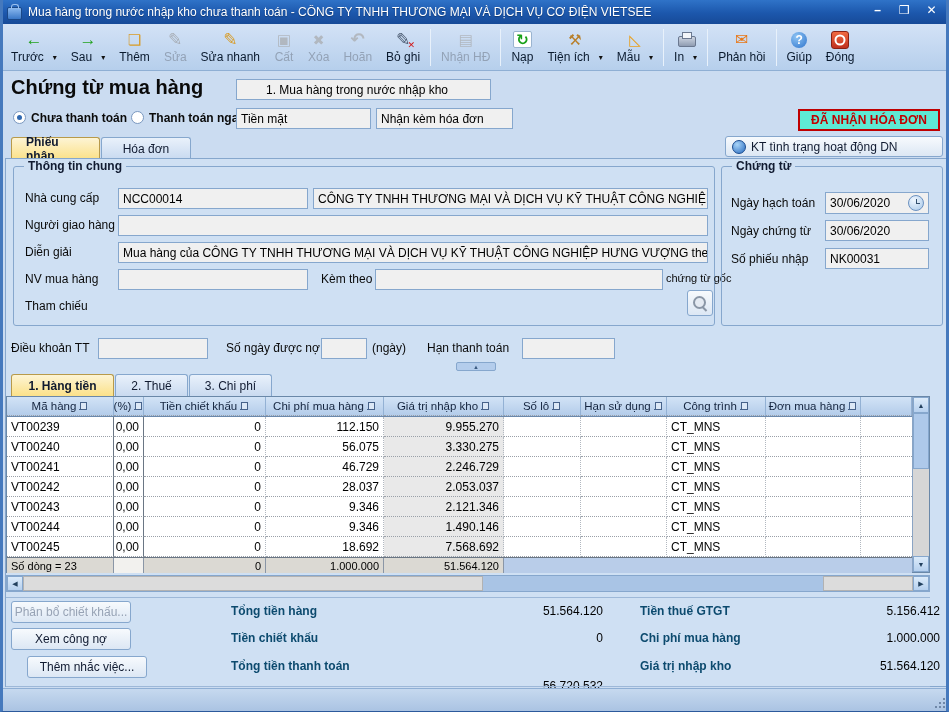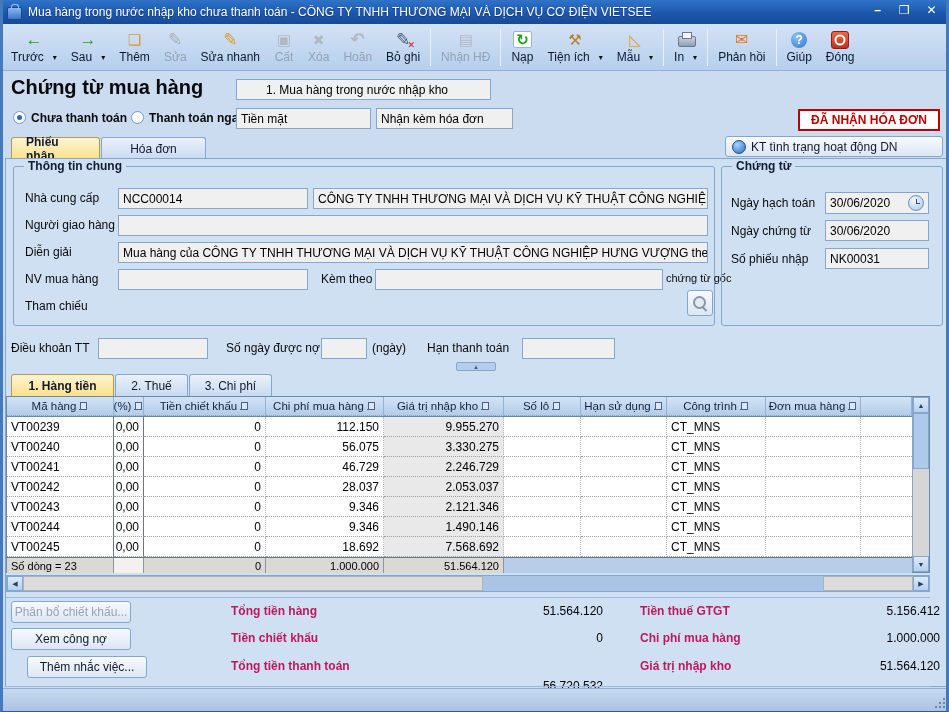--- a/index.html
+++ b/index.html
@@ -52,21 +52,21 @@
   .field{background:#f0f0f0;border:1px solid #86a7cd;height:21px;font-size:12px;color:#000;
          display:flex;align-items:center;padding:0 4px;white-space:nowrap;overflow:hidden;}
   .radio{width:13px;height:13px;border:1px solid #7a98c0;border-radius:50%;background:#fff;display:inline-block;position:relative;vertical-align:-2px;margin-right:5px;}
   .radio.checked::after{content:"";position:absolute;inset:3px;background:#2f68b0;border-radius:50%;}
   .groupbox{position:absolute;border:1px solid #86a7cd;border-radius:3px;}
   .legend{position:absolute;top:-8px;left:10px;background:#cfe0f3;padding:0 4px;font-size:12px;font-weight:bold;color:#101a30;}
   .tab{height:22px;display:flex;align-items:center;justify-content:center;font-size:12px;color:#101a30;
        background:linear-gradient(#e9f1fb,#c9daf0);border:1px solid #86a7cd;border-bottom:none;border-radius:3px 3px 0 0;padding:0 14px;}
   .tab.active{background:linear-gradient(#fdf4d4,#fbe189);font-weight:bold;border-color:#b89a4a;}
   .panel{position:absolute;left:2px;top:158px;width:945px;height:529px;background:#cfe0f3;border:1px solid #86a7cd;}
-  .badge{border:2px solid #c00000;color:#c00000;font-weight:bold;font-size:12px;display:flex;align-items:center;justify-content:center;background:#ffffff;}
+  .badge{border:2px solid #c00000;color:#c00000;font-weight:bold;font-size:12px;display:flex;align-items:center;justify-content:center;background:#5eead4;}
   .btn{background:linear-gradient(#f7fafd,#dce7f4);border:1px solid #86a7cd;border-radius:3px;font-size:12px;color:#101a30;display:flex;align-items:center;justify-content:center;}
   .btn.disabled{color:#97a3b5;}
   .clock-icon{width:16px;height:16px;border-radius:50%;background:radial-gradient(circle at 35% 30%,#f0f7ff,#a8c8e8);border:1px solid #6a90c0;position:relative;flex:none;margin-left:auto;}
   .clock-icon::before{content:"";position:absolute;left:7px;top:3px;width:1px;height:5px;background:#34506e;}
   .clock-icon::after{content:"";position:absolute;left:7px;top:7px;width:4px;height:1px;background:#34506e;}
   .mag{position:relative;width:18px;height:18px;display:inline-block;}
   .mag::before{content:"";position:absolute;left:2px;top:2px;width:9px;height:9px;border:2px solid #8a96a6;border-radius:50%;background:#e4eaf2;}
   .mag::after{content:"";position:absolute;left:12px;top:12px;width:6px;height:2px;background:#8a96a6;transform:rotate(45deg);transform-origin:0 0;}
   .globe{width:14px;height:14px;border-radius:50%;background:radial-gradient(circle at 35% 30%,#a8d4f8,#2a6cc0);border:1px solid #1a4c90;flex:none;margin-right:5px;}
   .collapse-pill{background:#b4cdec;border:1px solid #86a7cd;border-radius:2px;display:flex;align-items:center;justify-content:center;}
@@ -94,21 +94,21 @@
   .pin::after{content:"";position:absolute;left:0;bottom:1px;width:4px;height:1px;background:#46628a;}
   .vscroll{width:18px;background:#d6d6d6;border-left:1px solid #8aa4c4;display:flex;flex-direction:column;}
   .sb-btn{height:16px;background:linear-gradient(#dcebfa,#b6d0ee);border:1px solid #86a7cd;display:flex;align-items:center;justify-content:center;font-size:7px;color:#22405e;flex:none;}
   .vthumb{height:56px;background:#aec9ea;border:1px solid #86a7cd;}
   .vtrack{flex:1;}
   .hscroll{position:absolute;left:3px;top:575px;width:924px;height:17px;background:#a9c4e5;border:1px solid #86a7cd;display:flex;align-items:stretch;}
   .hscroll .sb-btn{width:16px;height:100%;}
   .hthumb{width:460px;background:#dcdcdc;border:1px solid #b2b2b2;}
   .hblock{width:90px;margin-left:auto;background:#dcdcdc;border:1px solid #b2b2b2;}
   
-  .sum-label{font-size:12px;font-weight:bold;color:#be185d;white-space:nowrap;}
+  .sum-label{font-size:12px;font-weight:bold;color:#0c4a6e;white-space:nowrap;}
   .sum-val{font-size:12px;color:#000;text-align:right;}
   .sepline{position:absolute;left:3px;width:924px;height:1px;background:#9db8d8;}
   .statusbar{position:absolute;left:-3px;top:688px;width:949px;height:24px;background:linear-gradient(#c6d9ef,#a9c2e2);border-top:1px solid #8fafd4;}
   .grip{position:absolute;right:4px;bottom:4px;width:12px;height:12px;}
   .grip::before{content:"";position:absolute;right:0;bottom:0;width:2px;height:2px;background:#7088a8;
                 box-shadow:-4px 0 #7088a8,-8px 0 #7088a8,0 -4px #7088a8,-4px -4px #7088a8,0 -8px #7088a8;}
   .h1{font-size:20px;font-weight:bold;color:#0a0a0a;}
 </style>
 </head>
 <body>
@@ -261,21 +261,21 @@
   <div class="abs h1" style="left:8px;top:76px;">Chứng từ mua hàng</div>
   <div class="abs field" style="left:233px;top:79px;width:255px;padding-left:29px;">1. Mua hàng trong nước nhập kho</div>
 
   <div class="abs lbl" style="left:10px;top:111px;font-weight:bold;"><span class="radio checked"></span><span>Chưa thanh toán</span></div>
   <div class="abs lbl" style="left:128px;top:111px;font-weight:bold;"><span class="radio"></span><span>Thanh toán ngay</span></div>
   <div class="abs field" style="left:233px;top:108px;width:135px;">Tiền mặt</div>
   <div class="abs field" style="left:373px;top:108px;width:137px;">Nhận kèm hóa đơn</div>
   <div class="abs badge" style="left:795px;top:109px;width:142px;height:22px;">ĐÃ NHẬN HÓA ĐƠN</div>
 
   <div class="abs tab active" style="left:8px;top:137px;width:89px;">Phiếu nhập</div>
-  <div class="abs tab" style="left:98px;top:137px;width:105px;">Hóa đơn</div>
+  <div class="abs tab" style="left:98px;top:137px;width:90px;">Hóa đơn</div>
   <div class="abs btn" style="left:722px;top:136px;width:218px;height:21px;justify-content:flex-start;padding:0 6px;">
     <span class="globe"></span>
     <span>KT tình trạng hoạt động DN</span>
   </div>
 
   <div class="panel"></div>
 
   <div class="groupbox" style="left:10px;top:166px;width:702px;height:160px;">
     <span class="legend">Thông tin chung</span>
   </div>

